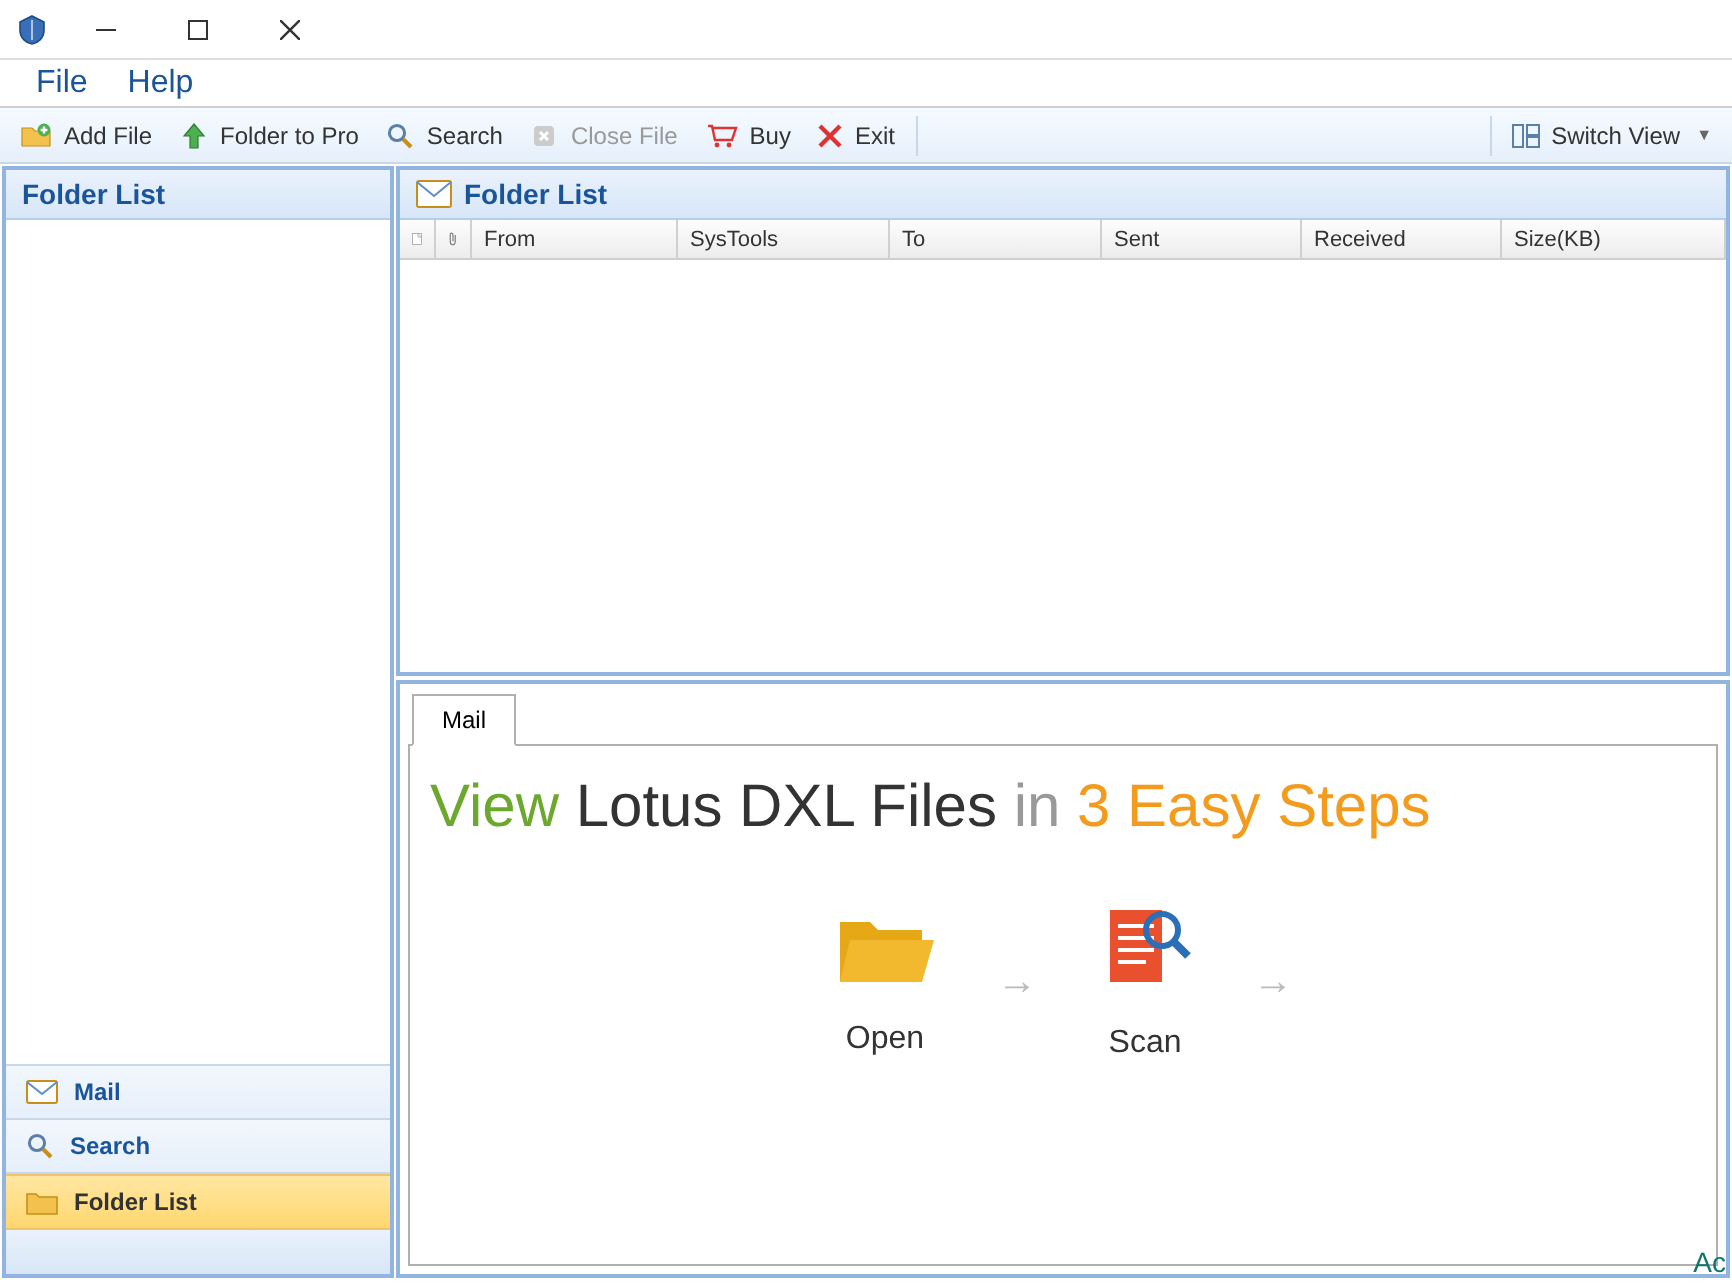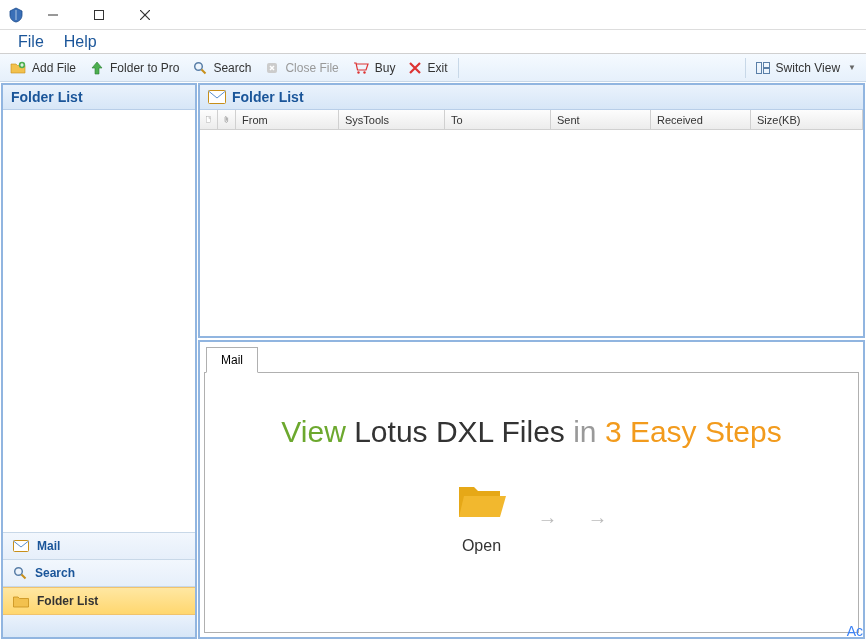--- a/index.html
+++ b/index.html
@@ -51,32 +51,32 @@
 .col-sent { width: 100px; }
 .col-received { width: 100px; }
 .col-size { flex: 1; border-right: none; }
 .list-body { flex: 1; background: #fff; }
 
 
 .preview-panel { border: 2px solid #91b5e0; background: #fff; flex: 1; display: flex; flex-direction: column; padding: 4px; }
 .tabs { display: flex; gap: 0; margin-left: 2px; }
 .tab { padding: 5px 14px; border: 1px solid #b0b0b0; background: linear-gradient(#fff,#ececec); font-size: 12px; cursor: pointer; position: relative; top: 1px; border-bottom: none; }
 .tab.active { background: #fff; border-bottom: 1px solid #fff; z-index: 2; }
-.tab-content { border: 1px solid #b0b0b0; flex: 1; background: #fff; display: flex; flex-direction: column; align-items: center; justify-content: flex-start; padding: 32px 10px; }
+.tab-content { border: 1px solid #b0b0b0; flex: 1; background: #fff; display: flex; flex-direction: column; justify-content: flex-start; padding: 4px 10px; }
 .promo-title { font-size: 30px; font-weight: 300; margin: 10px 0 30px; }
 .promo-title .g1 { color: #6ca82e; }
 .promo-title .g2 { color: #333; }
 .promo-title .g3 { color: #999; }
 .promo-title .g4 { color: #f29b1d; }
 .steps { display: flex; align-items: center; justify-content: center; gap: 30px; width: 100%; }
 .step { display: flex; flex-direction: column; align-items: center; gap: 14px; }
 .step-label { font-size: 16px; color: #333; }
 .arrow { color: #bbb; font-size: 20px; }
 
-.watermark { position: absolute; bottom: 4px; right: 3px; color: #3b82f6; font-size: 14px; }
+.watermark { position: absolute; bottom: 4px; right: 3px; color: #0f766e; font-size: 14px; }
 
 svg { display: block; }
 </style>
 </head>
 <body>
 
 <div class="titlebar">
   <span class="app-icon">
     <svg width="16" height="16" viewBox="0 0 16 16">
         <path d="M8 1 L14 4 L14 8 C14 12 11 14.5 8 15 C5 14.5 2 12 2 8 L2 4 Z" fill="#3a6fb7" stroke="#1a4a8a" stroke-width="0.8"></path>
@@ -264,20 +264,34 @@
           <div class="step">
             <span>
                 <svg width="52" height="44" viewBox="0 0 52 44">
                   <path d="M3 8 L18 8 L22 12 L44 12 L44 38 L3 38 Z" fill="#e6a817"></path>
                   <path d="M8 17 L50 17 L44 38 L3 38 Z" fill="#f2b82e"></path>
                 </svg>
               </span>
             <span class="step-label">Open</span>
           </div>
           <span class="arrow">→</span>
+          <div class="step">
+            <span>
+                <svg width="48" height="48" viewBox="0 0 48 48">
+                  <rect x="6" y="4" width="26" height="36" fill="#e8502e"></rect>
+                  <line x1="10" y1="12" x2="28" y2="12" stroke="#fff" stroke-width="2"></line>
+                  <line x1="10" y1="18" x2="28" y2="18" stroke="#fff" stroke-width="2"></line>
+                  <line x1="10" y1="24" x2="28" y2="24" stroke="#fff" stroke-width="2"></line>
+                  <line x1="10" y1="30" x2="24" y2="30" stroke="#fff" stroke-width="2"></line>
+                  <circle cx="32" cy="14" r="8" fill="none" stroke="#2a6fb7" stroke-width="3"></circle>
+                  <line x1="38" y1="20" x2="45" y2="27" stroke="#2a6fb7" stroke-width="4"></line>
+                </svg>
+              </span>
+            <span class="step-label">Scan</span>
+          </div>
           <span class="arrow">→</span>
         </div>
       </div>
     </div>
 
   </div>
 </div>
 
 <div class="watermark">Ac</div>
 

